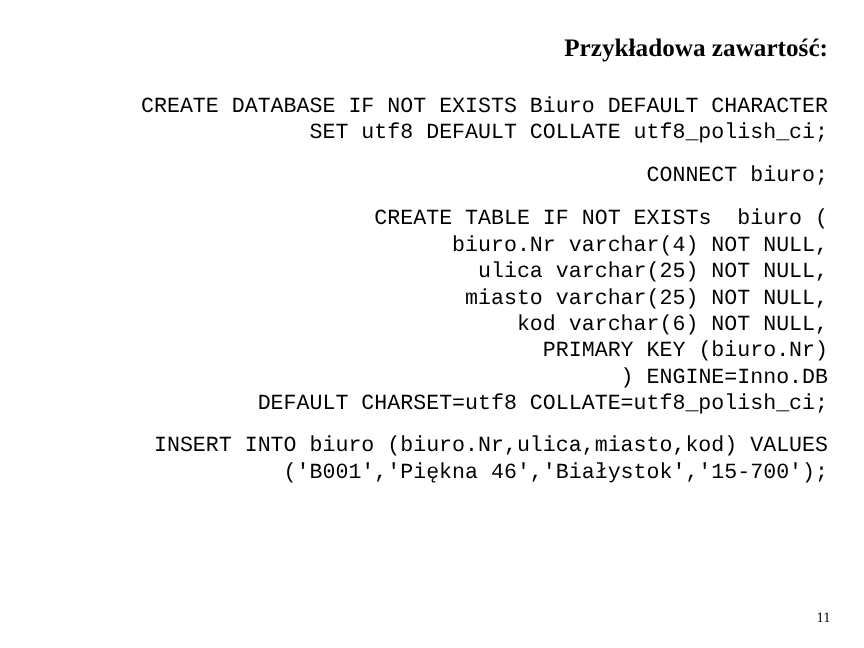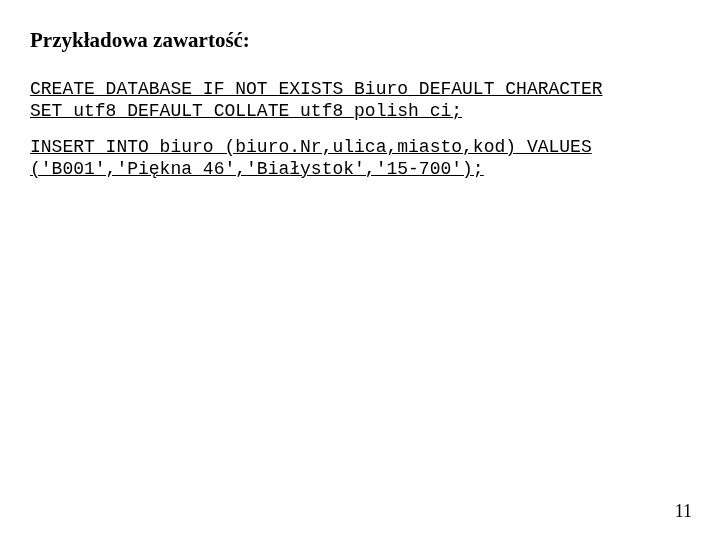--- a/index.html
+++ b/index.html
@@ -8,56 +8,65 @@
     width: 720px;
     height: 540px;
     background: #ffffff;
     font-family: "Times New Roman", Times, serif;
   }
   .page {
     padding: 28px 30px 0 30px;
     box-sizing: border-box;
     position: relative;
     height: 100%;
+    text-align: right;
   }
   .heading {
     font-size: 21px;
     font-weight: bold;
     margin-bottom: 26px;
   }
   .code {
     font-family: "Courier New", Courier, monospace;
     font-size: 18px;
     line-height: 1.22;
     white-space: pre;
     letter-spacing: 0px;
   }
   .block {
     margin-bottom: 14px;
-    text-decoration: underline;
   }
   .page-num {
     position: absolute;
     bottom: 18px;
     right: 28px;
     font-family: "Times New Roman", Times, serif;
-    font-size: 18px;
+    font-size: 12px;
   }
 </style>
 </head>
 <body>
 
 <div class="page">
 
   <div class="heading">Przykładowa zawartość:</div>
 
   <div class="code block">CREATE DATABASE IF NOT EXISTS Biuro DEFAULT CHARACTER
 SET utf8 DEFAULT COLLATE utf8_polish_ci;</div>
 
+  <div class="code block">CONNECT biuro;</div>
 
+  <div class="code block">CREATE TABLE IF NOT EXISTs  biuro (
+biuro.Nr varchar(4) NOT NULL,
+ulica varchar(25) NOT NULL,
+miasto varchar(25) NOT NULL,
+kod varchar(6) NOT NULL,
+PRIMARY KEY (biuro.Nr)
+) ENGINE=Inno.DB
+DEFAULT CHARSET=utf8 COLLATE=utf8_polish_ci;</div>
 
   <div class="code block">INSERT INTO biuro (biuro.Nr,ulica,miasto,kod) VALUES
 ('B001','Piękna 46','Białystok','15-700');</div>
 
 
   <div class="page-num">11</div>
 
 </div>
 
 </body></html>

